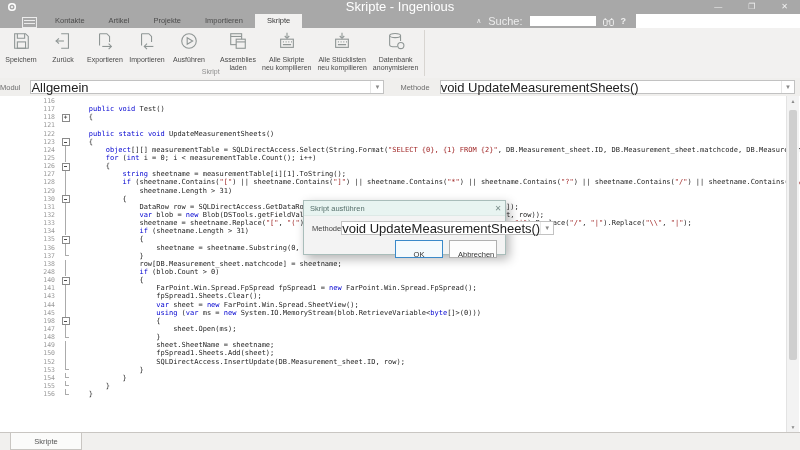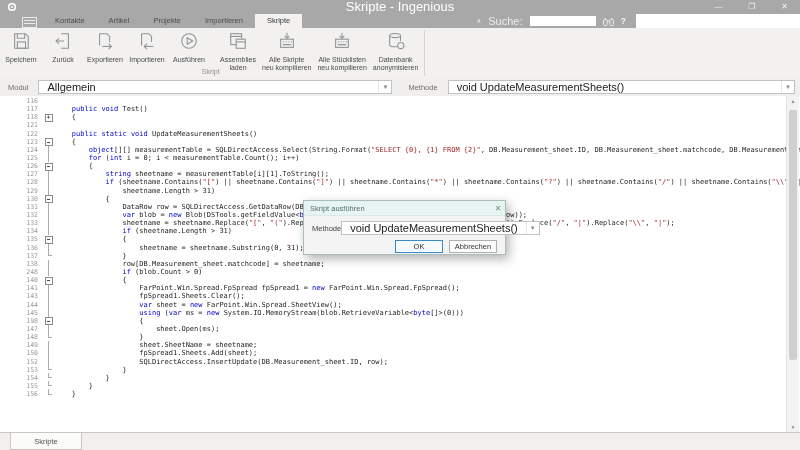--- a/index.html
+++ b/index.html
@@ -39,33 +39,33 @@
   .rcaption{text-align:center;font-size:7px;color:#8f8f8f;line-height:8px;}
   .rbtn{display:flex;flex-direction:column;align-items:center;padding:1px 3px 0 3px;min-width:36px;max-width:52px;cursor:default;}
   .rbtn svg{width:20px;height:20px;stroke:#8f9695;fill:none;stroke-width:1.2;}
   .rbtn .rlabel{font-size:7px;line-height:7.5px;color:#4a4a4a;text-align:center;white-space:pre-line;margin-top:1px;}
   .rsep{width:1px;background:#d8d5d1;margin:2px 3px;}
 
   
   #modulebar{position:absolute;left:0;top:78px;width:800px;height:18px;background:#f0efed;
              border-bottom:1px solid #d9d6d2;display:flex;align-items:center;font-size:7.5px;}
   .field-label{color:#6e6e6e;white-space:nowrap;}
-  #module-label{margin-left:8px;}
+  #module-label{margin-left:0;}
   .combo{background:#fff;border:1px solid #c2c2c2;height:12px;display:flex;align-items:center;}
-  .combo .cval{flex:1;padding:0 8px;font-size:11px;color:#222;white-space:nowrap;overflow:hidden;}
+  .combo .cval{flex:1;padding:0 0;font-size:13px;color:#222;white-space:nowrap;overflow:hidden;}
   .combo .car{width:12px;text-align:center;color:#8a8a8a;font-size:6px;line-height:12px;border-left:1px solid #e6e6e6;}
   #module-combo{margin-left:10px;width:352px;}
   #method-label{margin-left:16px;}
   #method-combo{margin-left:10px;flex:1;margin-right:5px;}
 
   
   #editor{position:absolute;left:0;top:96px;width:800px;height:336px;background:#fff;overflow:hidden;}
   #code-lines{position:absolute;left:0;top:1px;right:14px;}
   .cl{display:flex;height:8.15px;line-height:8.15px;font-family:"DejaVu Sans Mono",monospace;
-      font-size:7px;white-space:pre;}
+      font-size:7px;white-space:pre;padding-left:17px;}
   .ln{width:38px;flex:none;text-align:right;padding-right:5px;color:#9a9a9a;font-size:6.5px;}
   .fm{width:12px;flex:none;position:relative;}
   .fm.line::before{content:"";position:absolute;left:5px;top:0;bottom:0;border-left:1px solid #ababab;}
   .fm.end::before{content:"";position:absolute;left:5px;top:-1px;width:3px;height:55%;
                   border-left:1px solid #ababab;border-bottom:1px solid #ababab;}
   .fm.open::before,.fm.closed::before{content:"";position:absolute;left:2px;top:0.5px;width:6px;height:6px;
                   border:1px solid #8a8a8a;background:#fff;z-index:1;}
   .fm.open::after{content:"";position:absolute;left:4px;top:4px;width:3px;border-top:1px solid #4a4a4a;z-index:2;}
   .fm.closed::after{content:"+";position:absolute;left:2.5px;top:0;width:6px;text-align:center;
                   font:bold 6px "DejaVu Sans Mono",monospace;color:#4a4a4a;line-height:7px;z-index:2;}
@@ -91,21 +91,21 @@
           border:1px solid #a9bdba;box-shadow:3px 4px 10px rgba(0,0,0,0.30);z-index:10;}
   #dlg-titlebar{height:14px;background:#e8f4f1;display:flex;align-items:center;border-bottom:1px solid #dde9e6;}
   #dlg-title{font-size:7.5px;color:#56706c;padding-left:6px;flex:1;}
   #dlg-close{width:14px;text-align:center;color:#7b8f8c;font-size:8px;cursor:default;}
   #dlg-body{padding:5px 8px 0 8px;}
   #dlg-row{display:flex;align-items:center;}
   #dlg-method-label{font-size:7.5px;color:#444;width:40px;}
   #dlg-combo{flex:1;height:12px;}
   #dlg-btns{display:flex;justify-content:flex-end;gap:6px;margin-top:5px;}
   .dlg-btn{height:13px;width:48px;background:#fdfdfd;border:1px solid #b0b0b0;font-size:7.5px;
-           color:#333;font-family:"Liberation Sans",sans-serif;line-height:11px;padding:0;}
+           color:#333;font-family:"Liberation Sans",sans-serif;line-height:11px;padding:8px;}
   .dlg-btn.default{border:1px solid #3a89c9;background:#f4fafd;}
 </style>
 </head>
 <body>
 
 <div id="app">
 
   <div id="titlebar">
     <div id="app-logo"></div>
     <div id="win-title">Skripte - Ingenious</div>

